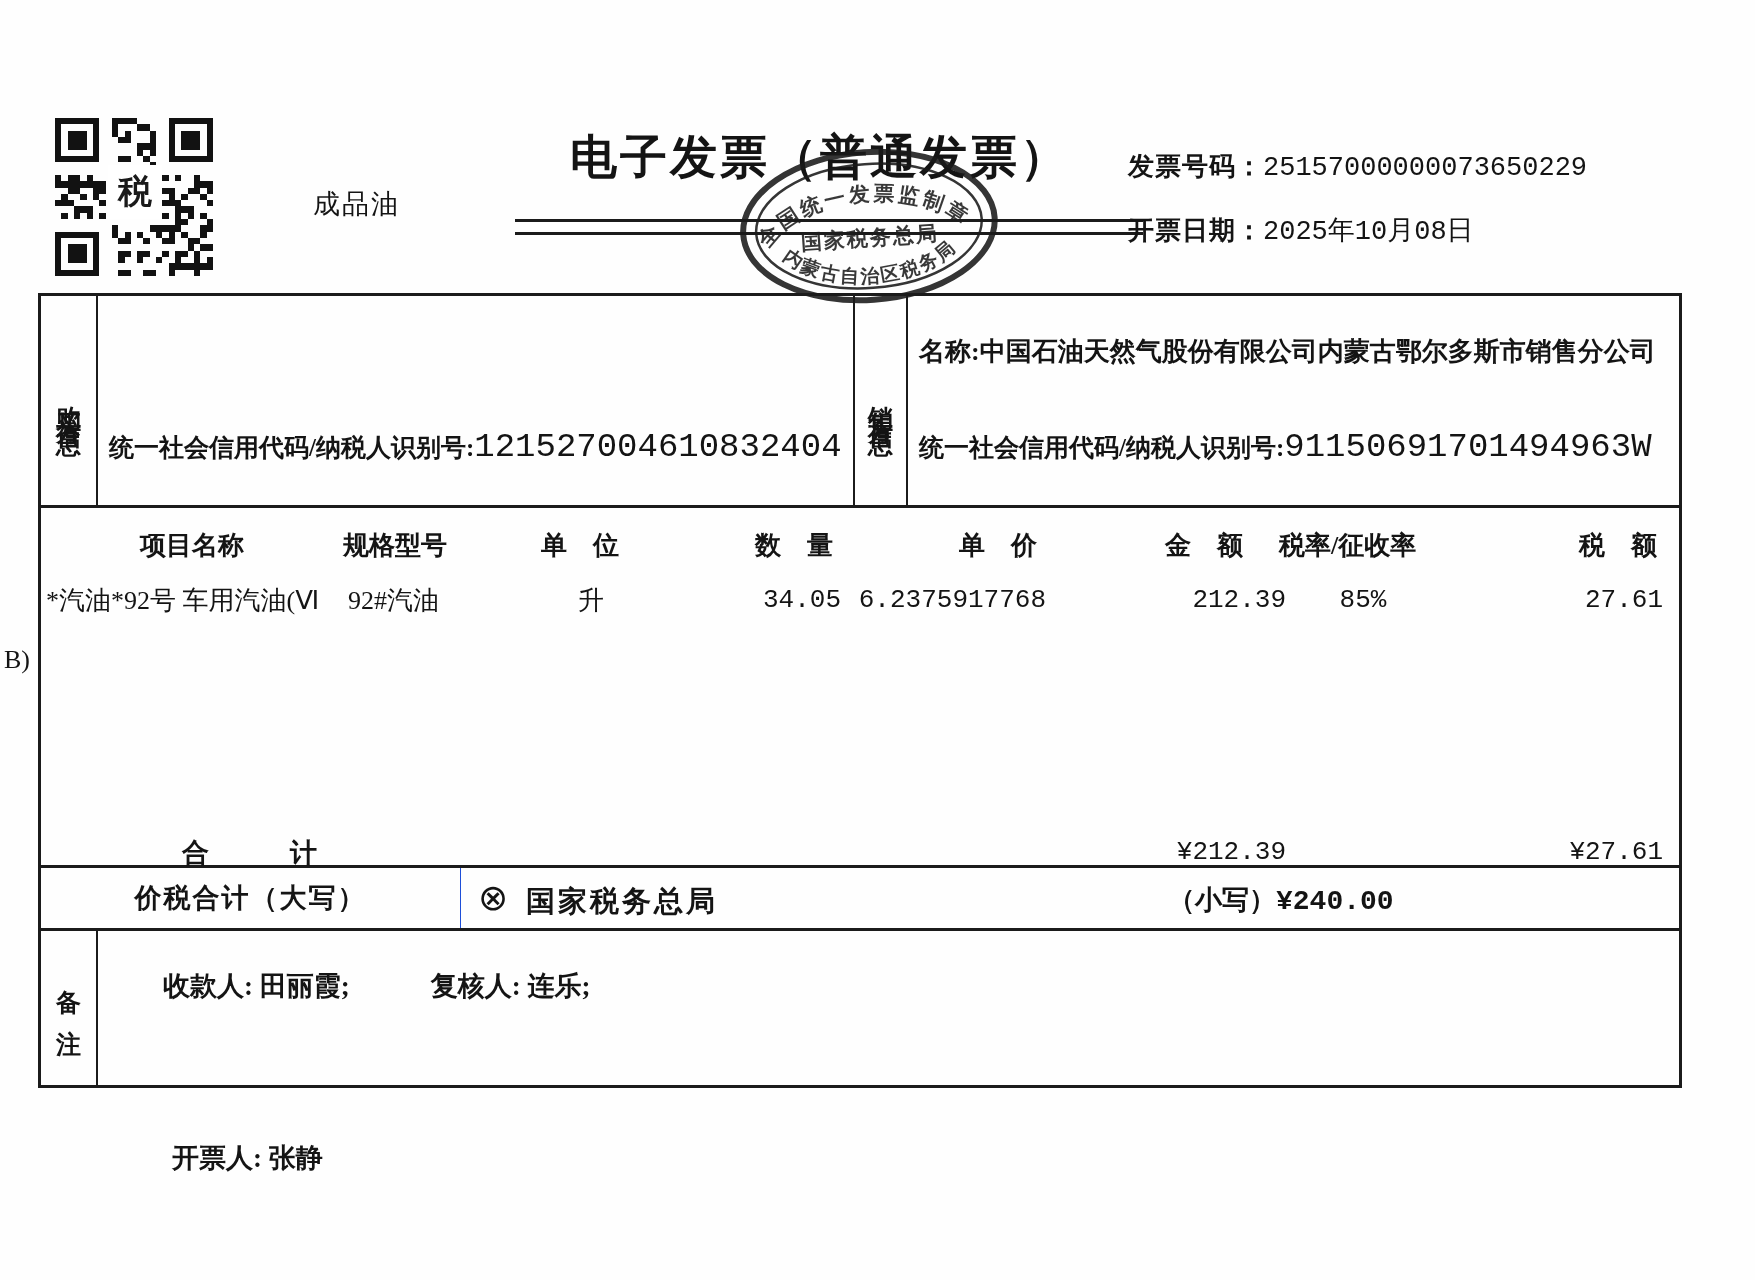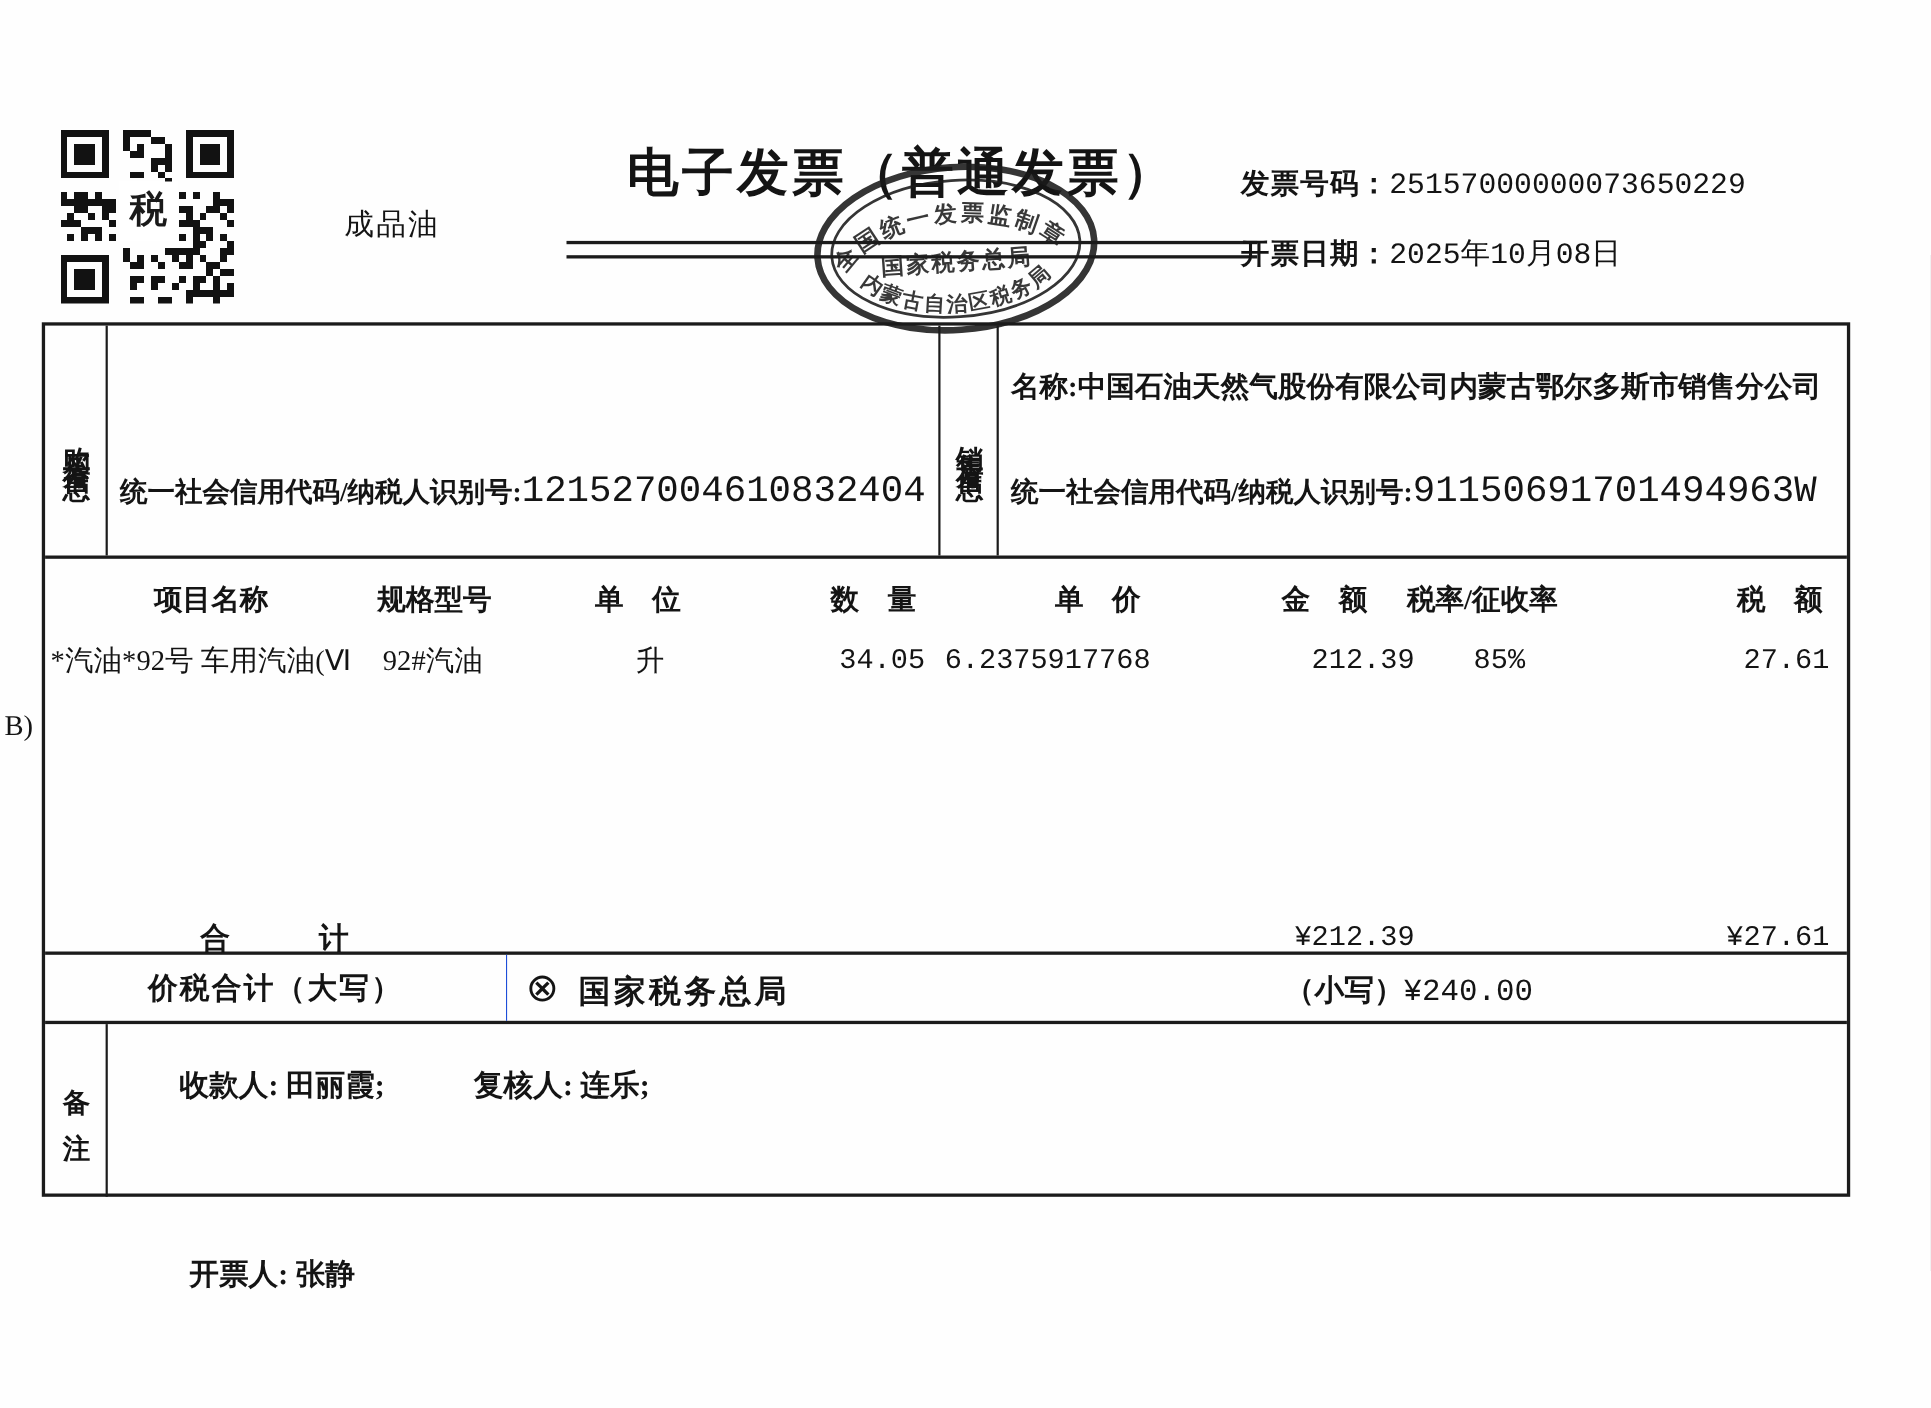--- a/index.html
+++ b/index.html
@@ -44,21 +44,21 @@
   .td{position:absolute;font-size:26px;white-space:pre;}
   .num{font-family:"Liberation Mono","DejaVu Sans Mono",monospace;font-size:26px;}
   .right{text-align:right;} .center{text-align:center;}
 
   #summary{left:0;top:572px;width:100%;height:63px;border-bottom:3px solid #1b1b1b;}
   #summary-label{left:0;top:0;width:420px;height:100%;border-right:1px solid #1d4ed8;
                  display:flex;align-items:center;justify-content:center;font-size:27px;font-weight:600;letter-spacing:2px;}
   #cx-icon{left:437px;top:12px;font-size:36px;line-height:36px;}
   #amount-words{left:485px;top:14px;font-size:29px;font-weight:600;letter-spacing:3px;}
   #amount-small-wrap{left:1127px;top:14px;font-size:27px;font-weight:600;white-space:nowrap;}
-  #amount-small-wrap .mono{font-size:28px;font-weight:400;}
+  #amount-small-wrap .mono{font-size:28px;font-weight:700;}
 
   #remarks{left:0;top:635px;width:100%;height:157px;}
   #remarks-label{left:0;top:0;width:57px;height:100%;border-right:2px solid #1b1b1b;letter-spacing:40px;}
   #remarks-content{left:68px;top:6px;font-size:27px;font-weight:600;white-space:pre;}
 
   #drawer-line{left:172px;top:1140px;font-size:27px;font-weight:600;}
 </style>
 </head>
 <body>
 

